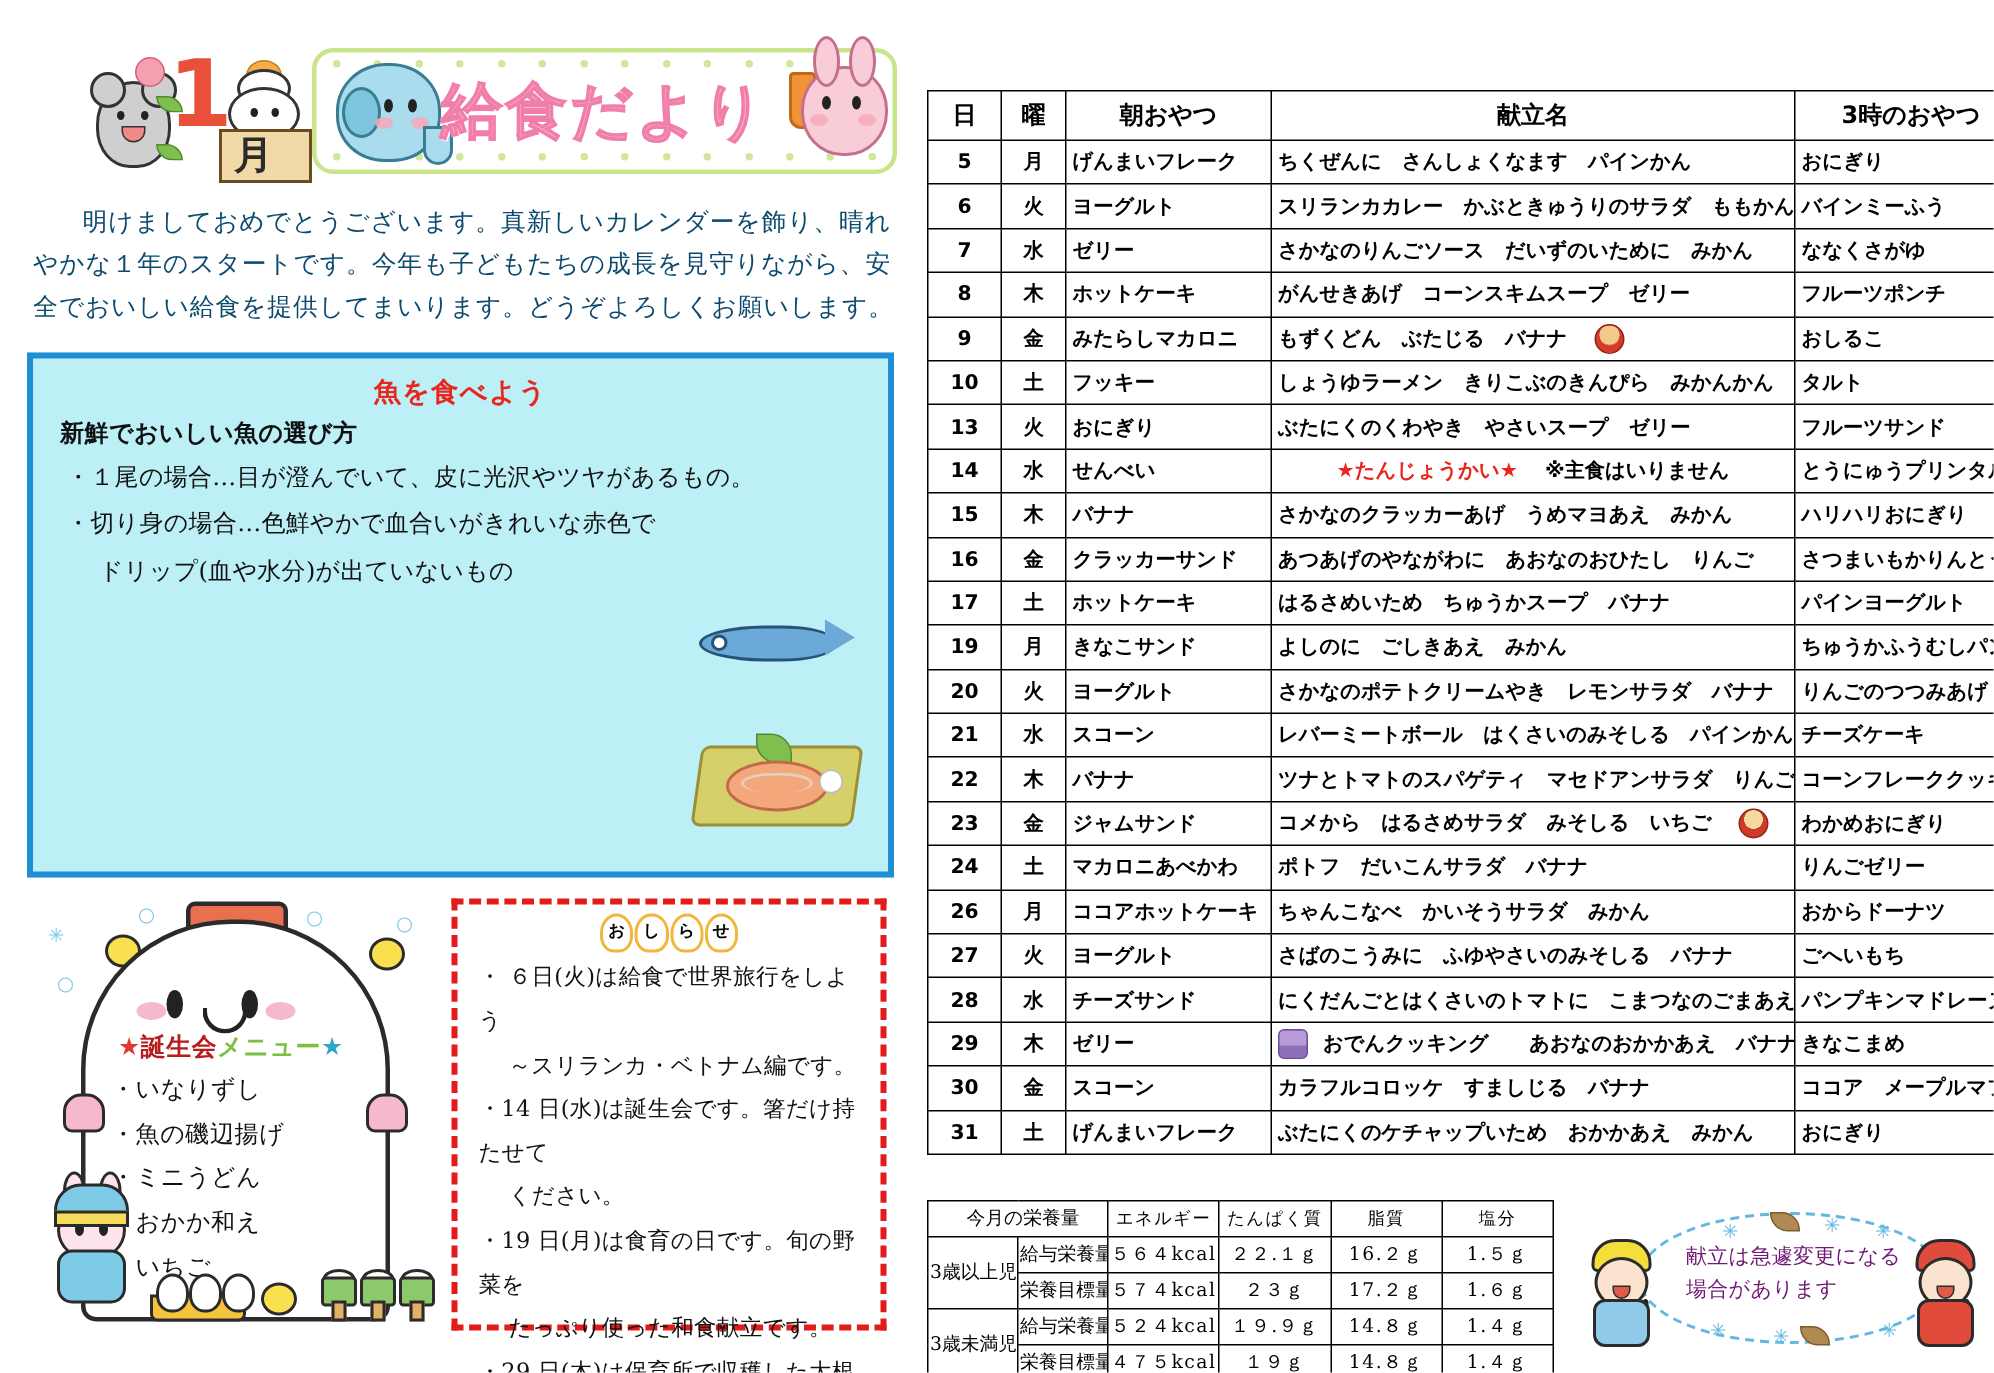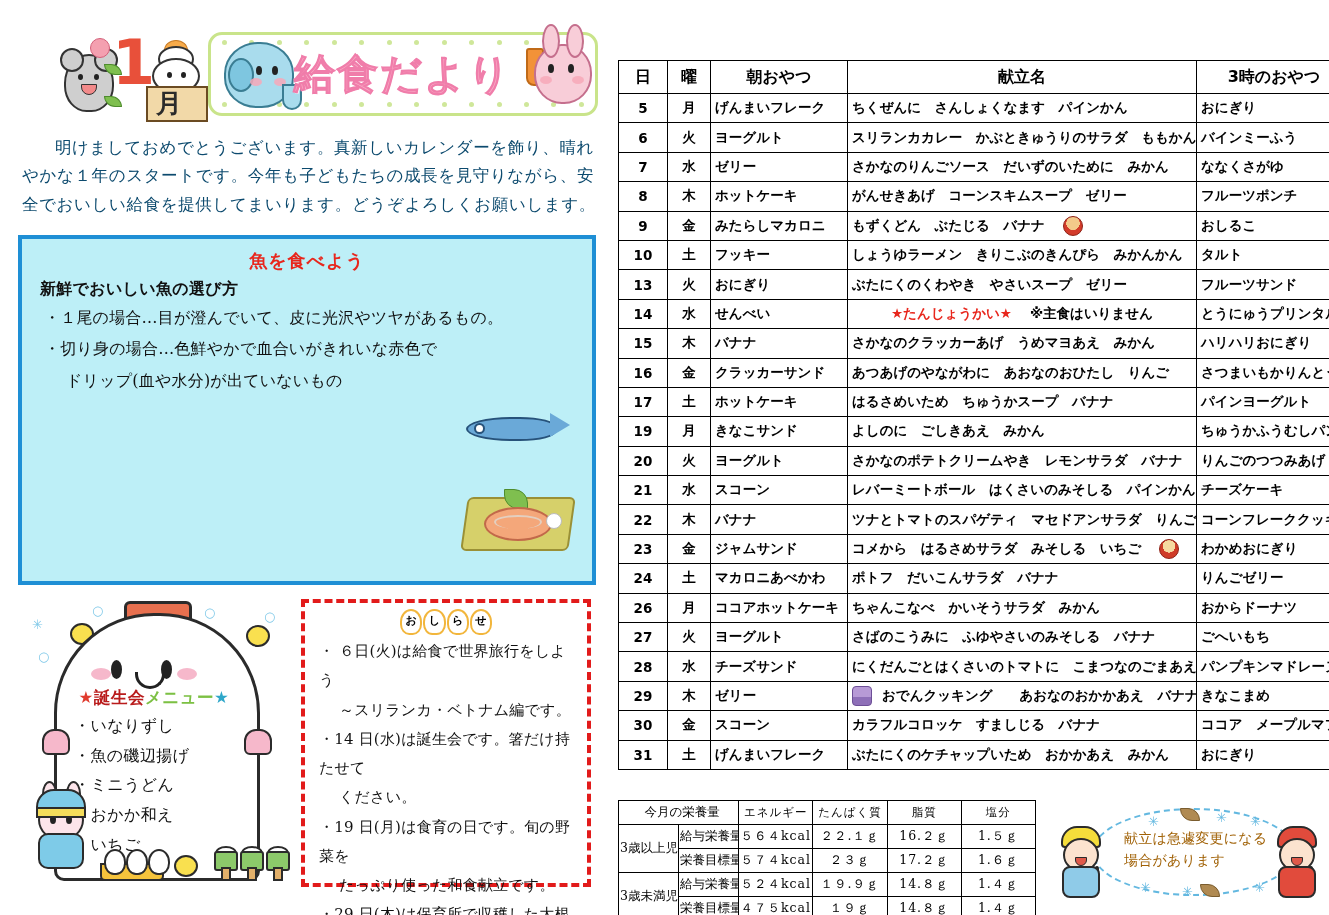--- a/index.html
+++ b/index.html
@@ -212,21 +212,21 @@
   .disclaimer{
     position:absolute;left:1040px;top:796px;width:288px;height:112px;
   }
   .disc-oval{
     position:absolute;left:52px;top:12px;width:200px;height:84px;
     border:2px dashed #63b8e0;border-radius:50%;
   }
   .disc-text{
     position:absolute;left:84px;top:32px;width:150px;
     font-family:"DejaVu Serif","Liberation Serif",serif;
-    font-size:14px;line-height:1.55;color:#a16207;letter-spacing:.2px;
+    font-size:14px;line-height:1.55;color:#701a75;letter-spacing:.2px;
   }
   .kid{position:absolute;bottom:8px;width:46px;height:76px;}
   .kid-head{position:absolute;left:7px;top:14px;width:32px;height:30px;border-radius:50%;background:#fce3cf;border:2px solid #2b2b2b;}
   .kid-hat{position:absolute;left:5px;top:2px;width:36px;height:18px;border-radius:16px 16px 4px 4px;border:2px solid #2b2b2b;}
   .kid-body{position:absolute;left:6px;top:42px;width:34px;height:28px;border-radius:8px;border:2px solid #2b2b2b;}
   .kid-eye{position:absolute;width:4px;height:6px;border-radius:50%;background:#222;top:26px;}
   .kid-mouth{position:absolute;left:19px;top:33px;width:10px;height:7px;border-radius:0 0 8px 8px;background:#e05a4a;border:1.5px solid #2b2b2b;}
   .leafdeco{position:absolute;width:18px;height:11px;border-radius:0 12px 0 12px;background:#b08a52;border:1px solid #7a5c2e;}
   .star{position:absolute;color:#63b8e0;font-size:13px;}
 </style>

